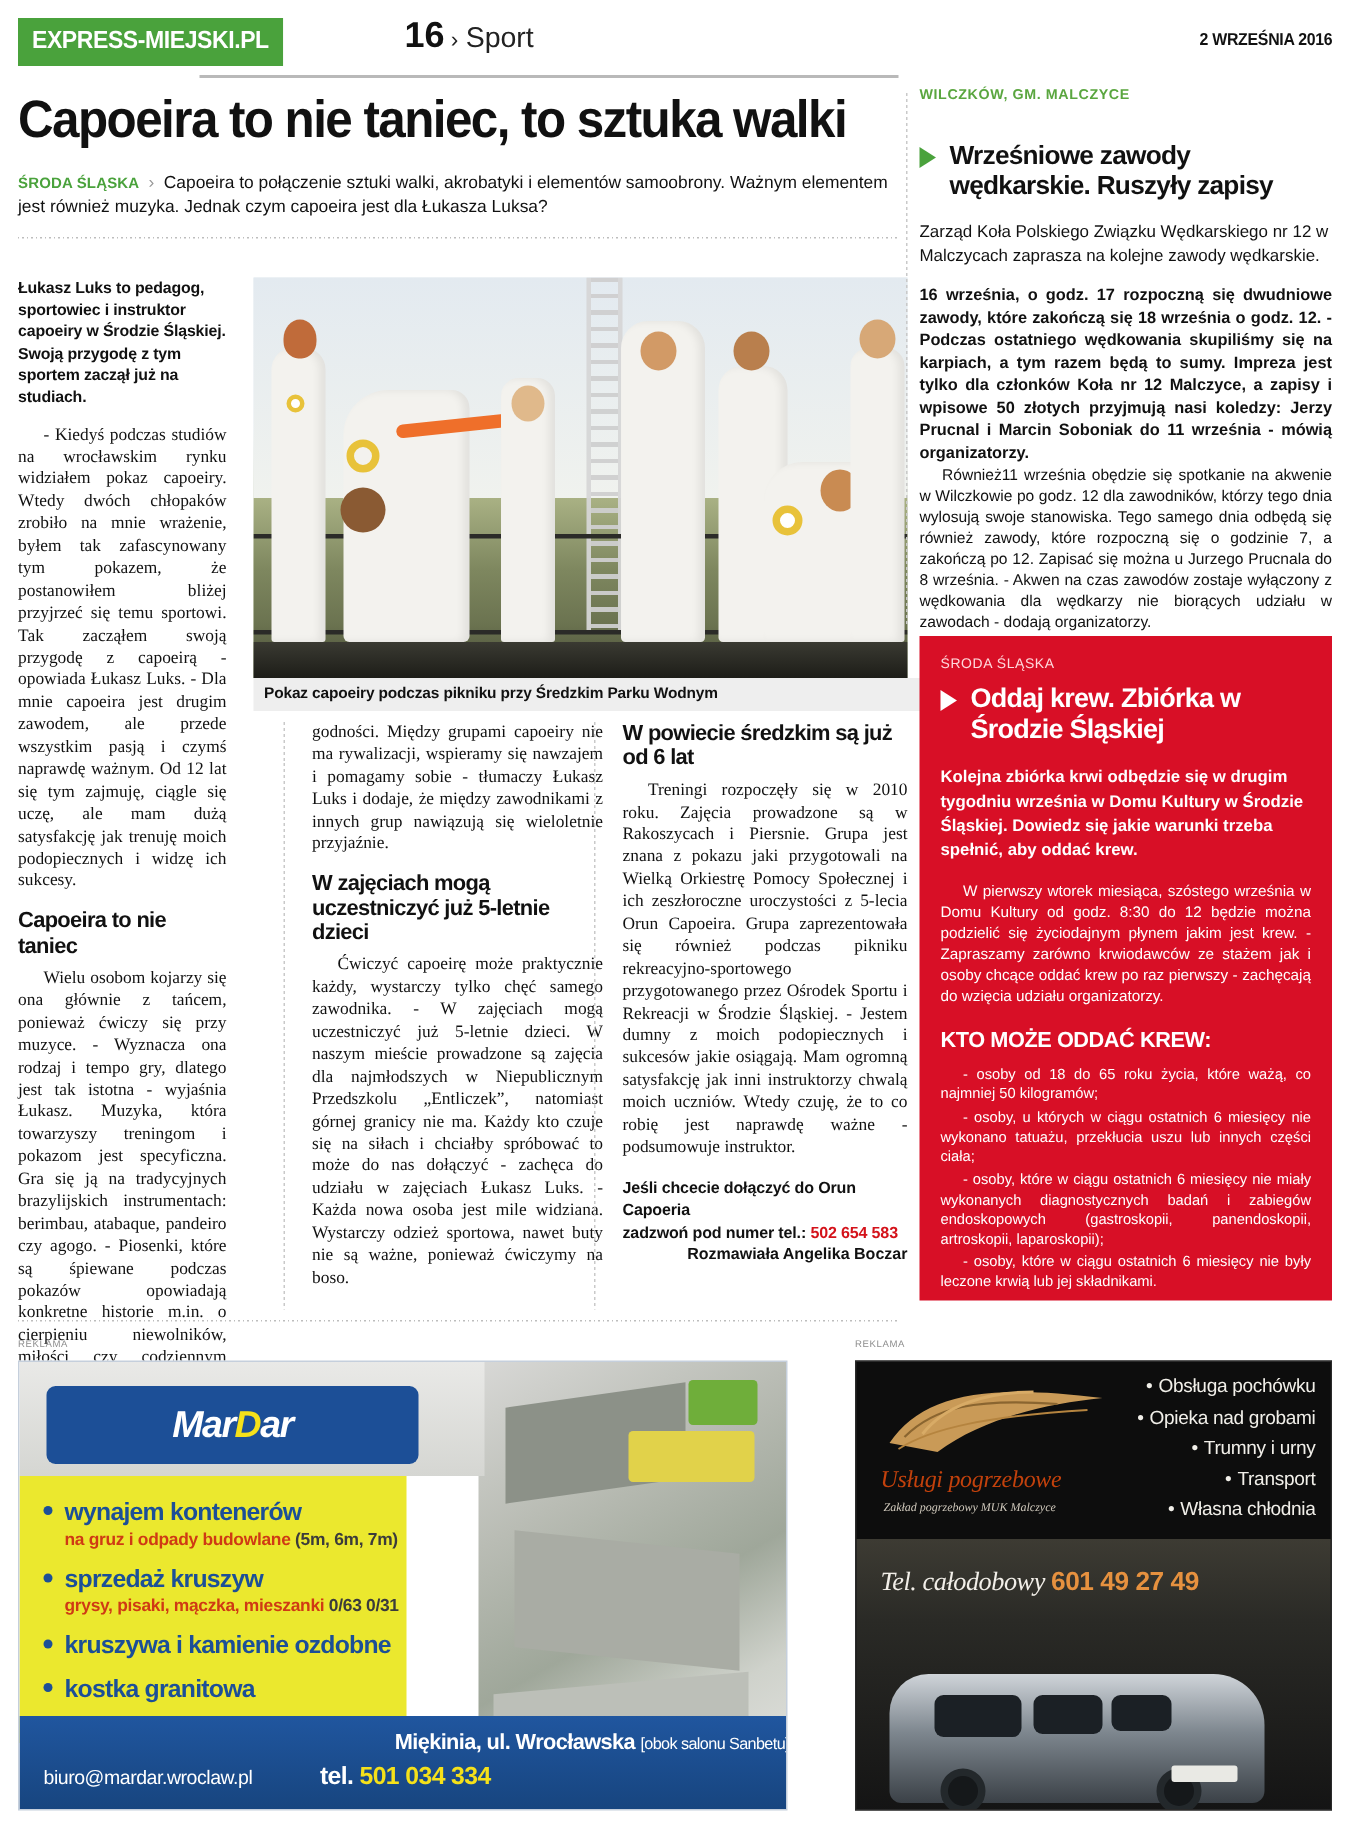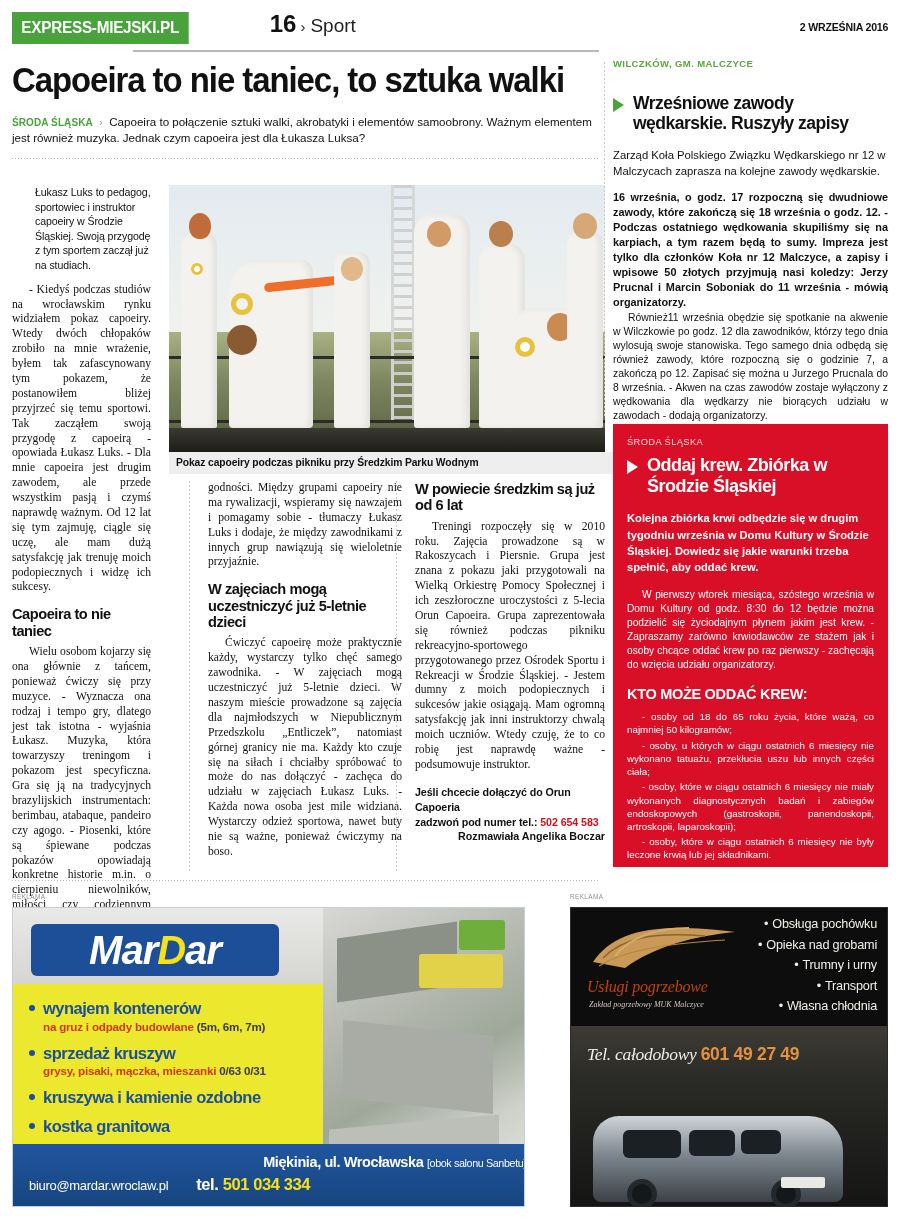--- a/index.html
+++ b/index.html
@@ -48,21 +48,21 @@
     background: repeating-linear-gradient(90deg,#bdbdbd 0 1px, transparent 1px 3px); }
 
   
   .cols { position: absolute; left: 12px; top: 185px; width: 588px; height: 690px; }
   .col { position: absolute; top: 0; width: 139px; }
   .col1 { left: 0; width: 139px; }
   .col2 { left: 196px; width: 194px; top: 296px; }
   .col3 { left: 403px; width: 190px; top: 296px; }
 
   .standfirst {
-    font-size: 10.6px; font-weight: normal; line-height: 1.38; letter-spacing: -.1px; margin-left: 23px;
+    font-size: 10.6px; font-weight: bold; line-height: 1.38; letter-spacing: -.1px;
   }
   p.body {
     font-family: "Liberation Serif", serif;
     font-size: 11.6px; line-height: 1.285;
     text-align: justify; text-indent: 17px;
     hyphens: auto;
   }
   p.body.cont { text-indent: 0; }
   h2.sub {
     font-size: 14.6px; font-weight: bold; line-height: 1.12;
@@ -141,36 +141,36 @@
 
   .ad-mardar { position:absolute; left:12px; top:907px; width:513px; height:300px;
     border:1px solid #c5cfdc; overflow:hidden; background:#fff; }
   .md-photo { position:absolute; right:0; top:0; width:205px; height:300px;
     background:linear-gradient(150deg,#d8d8d6,#b9bcb4 30%,#9fa79a 55%,#cfd2cb 75%,#e6e6e4); }
   .md-photo .tile { position:absolute; background:#9a9e97; }
   .md-band { position:absolute; left:0; top:0; width:310px; height:76px;
     background:linear-gradient(#e9e9e7,#d5d6d2); }
   .md-logo { position:absolute; left:18px; top:16px; width:248px; height:52px;
     background:#1c4f97; border-radius:6px; display:flex; align-items:center; justify-content:center; }
-  .md-logo span { font-size:40px; font-weight:bold; font-style:italic; letter-spacing:-1px; line-height:1; }
+  .md-logo span { font-size:25px; font-weight:bold; font-style:italic; letter-spacing:-1px; line-height:1; }
   .md-w { color:#ffffff; } .md-y { color:#f5e11a; }
-  .md-yellow { position:absolute; left:0; top:76px; width:310px; height:178px; background:#ebe82e; }
+  .md-yellow { position:absolute; left:0; top:76px; width:258px; height:178px; background:#ebe82e; }
   .md-yellow ul { list-style:none; padding:16px 0 0 16px; }
   .md-yellow li { margin-bottom:12px; }
   .md-li-main { font-size:16.5px; font-weight:bold; color:#1c4f97; letter-spacing:-.5px; line-height:1; }
   .md-bullet { display:inline-block; width:6px; height:6px; border-radius:50%;
     background:#1c4f97; margin-right:8px; vertical-align:3px; }
   .md-li-sub { font-size:11.6px; font-weight:bold; color:#cf3a14; margin:3px 0 0 14px; letter-spacing:-.2px; }
   .md-li-sub .grey { color:#3b3b3b; font-weight:bold; }
   .md-foot { position:absolute; left:0; bottom:0; width:513px; height:62px;
     background:linear-gradient(#20569f,#17457f); }
   .md-foot-inner { padding:10px 0 0 16px; }
   .md-addr { font-size:14.5px; font-weight:bold; color:#fff; letter-spacing:-.4px;text-align:right; }
   .md-addr .small { font-size:10.8px; font-weight:normal; }
-  .md-row2 { display:flex; align-items:baseline; margin-top:5px; }
+  .md-row2 { display:flex; align-items:baseline; margin-top:5px;gap:17px; }
   .md-mail { font-size:13px; color:#fff; letter-spacing:-.3px; }
   .md-tel { font-size:16.5px; font-weight:bold; color:#fff; margin-left:28px; letter-spacing:-.4px; }
   .md-tel b { color:#f5e11a; }
 
   .ad-funeral { position:absolute; left:570px; top:907px; width:318px; height:300px;
     background:#121212; overflow:hidden; border:1px solid #2a2a2a; }
   .fn-top { position:absolute; left:0; top:0; width:318px; height:118px; background:#0d0d0d; }
   .fn-leaf { position:absolute; left:14px; top:10px; width:160px; height:60px; }
   .fn-brand { position:absolute; left:16px; top:70px; font-size:16px; font-style:italic;
     color:#c2410c; font-family:"Liberation Serif", serif; letter-spacing:-.2px; }

